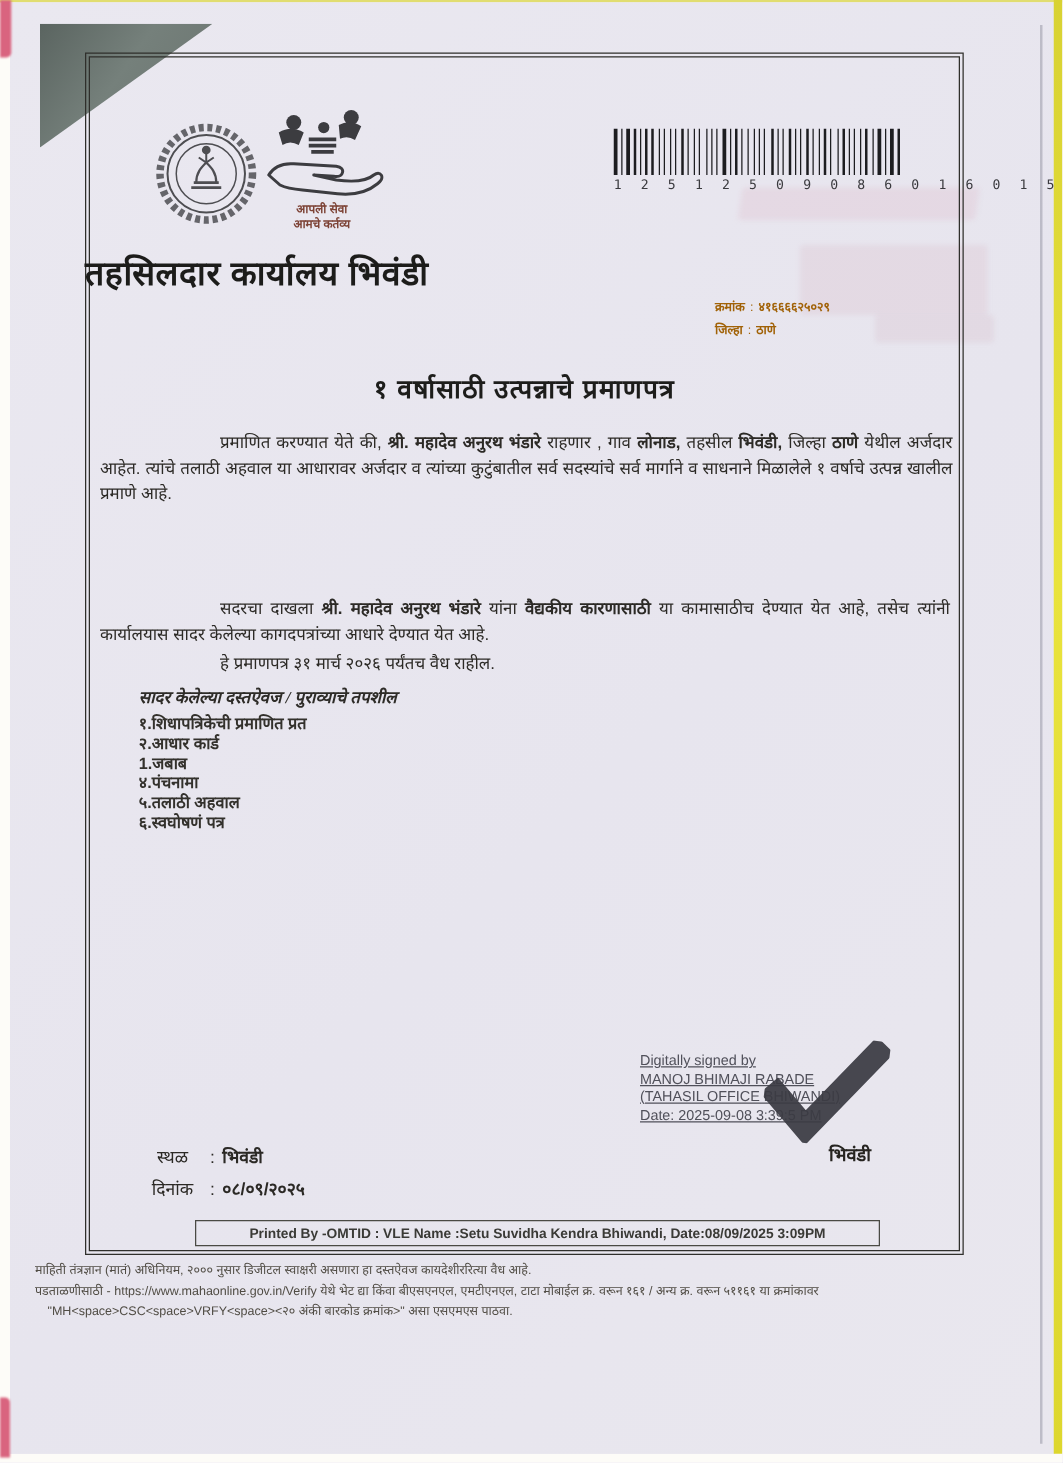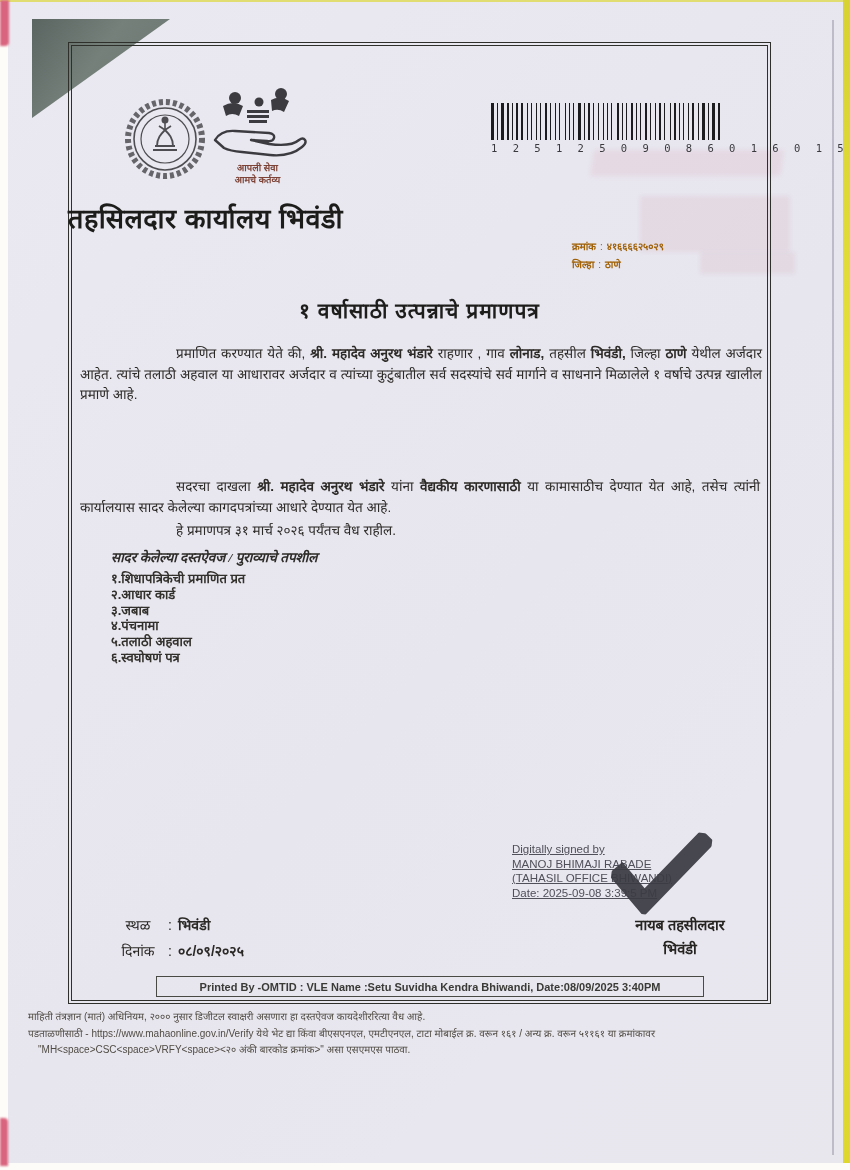--- a/index.html
+++ b/index.html
@@ -258,21 +258,21 @@
   <div class="para para1"><span>प्रमाणित करण्यात येते की, </span><span style="font-weight: 700;">श्री. महादेव अनुरथ भंडारे</span><span> राहणार , गाव </span><span style="font-weight: 700;">लोनाड,</span><span> तहसील </span><span style="font-weight: 700;">भिवंडी,</span><span> जिल्हा </span><span style="font-weight: 700;">ठाणे</span><span> येथील अर्जदार आहेत. त्यांचे तलाठी अहवाल या आधारावर अर्जदार व त्यांच्या कुटुंबातील सर्व सदस्यांचे सर्व मार्गाने व साधनाने मिळालेले १ वर्षाचे उत्पन्न खालील प्रमाणे आहे.</span></div>
 
 
   <div class="para para2"><span>सदरचा दाखला </span><span style="font-weight: 700;">श्री. महादेव अनुरथ भंडारे</span><span> यांना </span><span style="font-weight: 700;">वैद्यकीय कारणासाठी</span><span> या कामासाठीच देण्यात येत आहे, तसेच त्यांनी कार्यालयास सादर केलेल्या कागदपत्रांच्या आधारे देण्यात येत आहे.</span></div>
   <div class="para para3">हे प्रमाणपत्र ३१ मार्च २०२६ पर्यंतच वैध राहील.</div>
 
   <div class="docs-head">सादर केलेल्या दस्तऐवज / पुराव्याचे तपशील</div>
   <div class="docs-list">
     <div>१.शिधापत्रिकेची प्रमाणित प्रत</div>
     <div>२.आधार कार्ड</div>
-    <div>३.जबाब</div>
+    <div>1.जबाब</div>
     <div>४.पंचनामा</div>
     <div>५.तलाठी अहवाल</div>
     <div>६.स्वघोषणं पत्र</div>
   </div>
 
   <div class="digital-sig">
     <div>Digitally signed by</div>
     <div>MANOJ BHIMAJI RABADE</div>
     <div>(TAHASIL OFFICE BHIWANDI)</div>
     <div>Date: 2025-09-08 3:39:5 PM</div>
@@ -287,24 +287,23 @@
   <div class="place-date">
     <div>
       <span class="lbl">स्थळ</span><span class="sep">:</span><span class="val">भिवंडी</span>
     </div>
     <div>
       <span class="lbl">दिनांक</span><span class="sep">:</span><span class="val">०८/०९/२०२५</span>
     </div>
   </div>
 
   <div class="officer">
-    <div>नायब तहसीलदार</div>
     <div>भिवंडी</div>
   </div>
 
-  <div class="printed-box">Printed By -OMTID : VLE Name :Setu Suvidha Kendra Bhiwandi, Date:08/09/2025 3:40PM</div>
+  <div class="printed-box">Printed By -OMTID : VLE Name :Setu Suvidha Kendra Bhiwandi, Date:08/09/2025 3:09PM</div>
 
   <div class="notes">
     <div class="n1">माहिती तंत्रज्ञान (मातं) अधिनियम, २००० नुसार डिजीटल स्वाक्षरी असणारा हा दस्तऐवज कायदेशीररित्या वैध आहे.</div>
     <div class="n2">पडताळणीसाठी - https://www.mahaonline.gov.in/Verify येथे भेट द्या किंवा बीएसएनएल, एमटीएनएल, टाटा मोबाईल क्र. वरून १६१ / अन्य क्र. वरून ५११६१ या क्रमांकावर</div>
     <div class="n3">"MH&lt;space&gt;CSC&lt;space&gt;VRFY&lt;space&gt;&lt;२० अंकी बारकोड क्रमांक&gt;" असा एसएमएस पाठवा.</div>
   </div>
 </div>
 
 </body></html>

